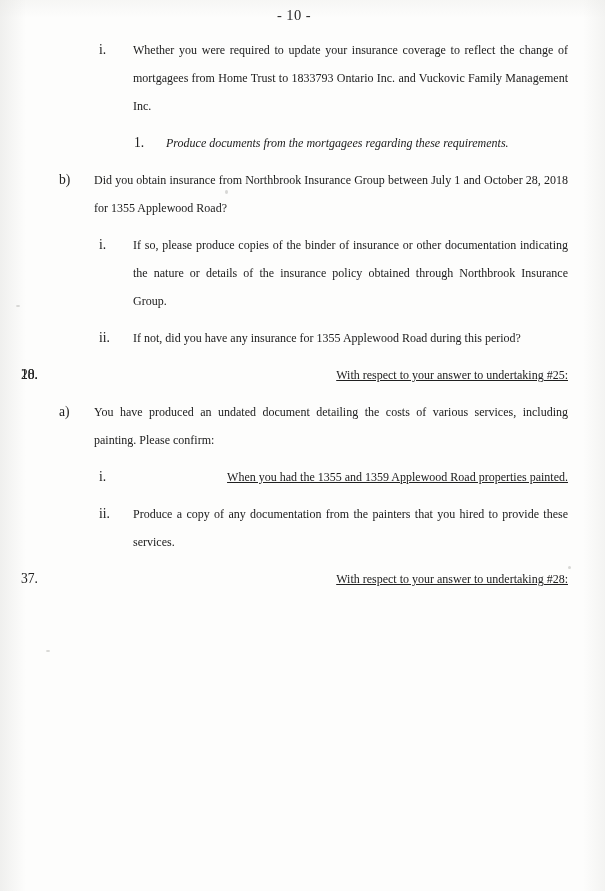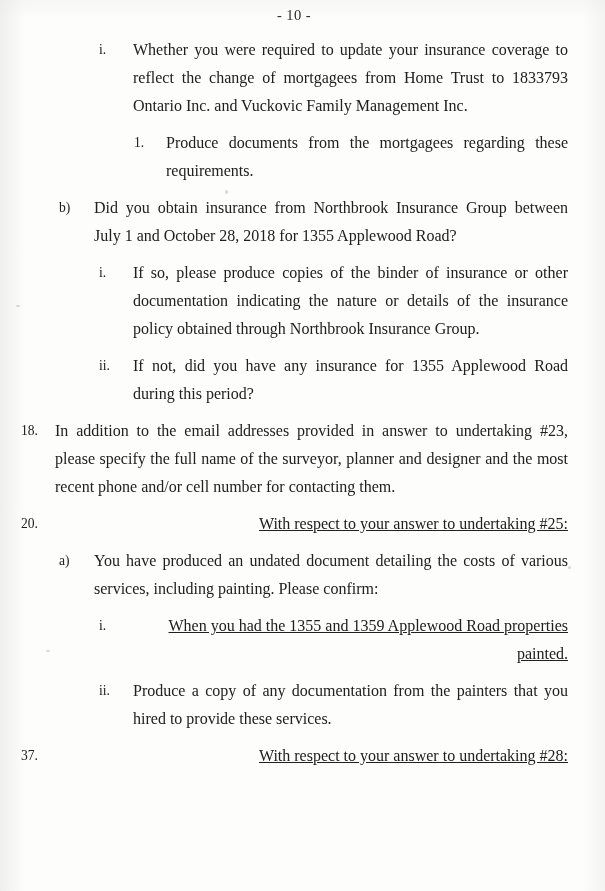--- a/index.html
+++ b/index.html
@@ -55,21 +55,21 @@
   .marker {
     position: absolute;
     top: 0;
     text-align: left;
     font-size: 13.6px;
     line-height: 28px;
     color: #202020;
     white-space: nowrap;
   }
   .text {
-    font-size: 16px;
+    font-size: 12px;
     line-height: 28px;
     text-align: justify;
     text-justify: inter-word;
     color: #202020;
     hyphens: none;
   }
   .text.left {
     text-align: right;
     text-decoration: underline;
   }
@@ -81,21 +81,21 @@
   
   .lvl2 .marker { left: 59px; }
   .lvl2 .text   { margin-left: 94px; margin-right: 37px; }
 
   
   .lvl3 .marker { left: 99px; }
   .lvl3 .text   { margin-left: 133px; margin-right: 37px; }
 
   
   .lvl4 .marker { left: 134px; }
-  .lvl4 .text   { margin-left: 166px; margin-right: 37px; }
+  .lvl4 .text   { margin-left: 166px; margin-right: 37px; font-style: italic; }
 
   
   .speck {
     position: absolute;
     background: #c9c9c7;
     border-radius: 50%;
     opacity: 0.75;
   }
 </style>
 </head>
@@ -121,21 +121,20 @@
       <div class="item lvl3">
         <div class="marker">i.</div>
         <div class="text">If so, please produce copies of the binder of insurance or other documentation indicating the nature or details of the insurance policy obtained through Northbrook Insurance Group.</div>
       </div>
       <div class="item lvl3">
         <div class="marker">ii.</div>
         <div class="text">If not, did you have any insurance for 1355 Applewood Road during this period?</div>
       </div>
       <div class="item lvl1">
         <div class="marker">18.</div>
-        <div class="text">In addition to the email addresses provided in answer to undertaking #23, please specify the full name of the surveyor, planner and designer and the most recent phone and/or cell number for contacting them.</div>
       </div>
       <div class="item lvl1">
         <div class="marker">20.</div>
         <div class="text left">With respect to your answer to undertaking #25:</div>
       </div>
       <div class="item lvl2">
         <div class="marker">a)</div>
         <div class="text">You have produced an undated document detailing the costs of various services, including painting. Please confirm:</div>
       </div>
       <div class="item lvl3">

